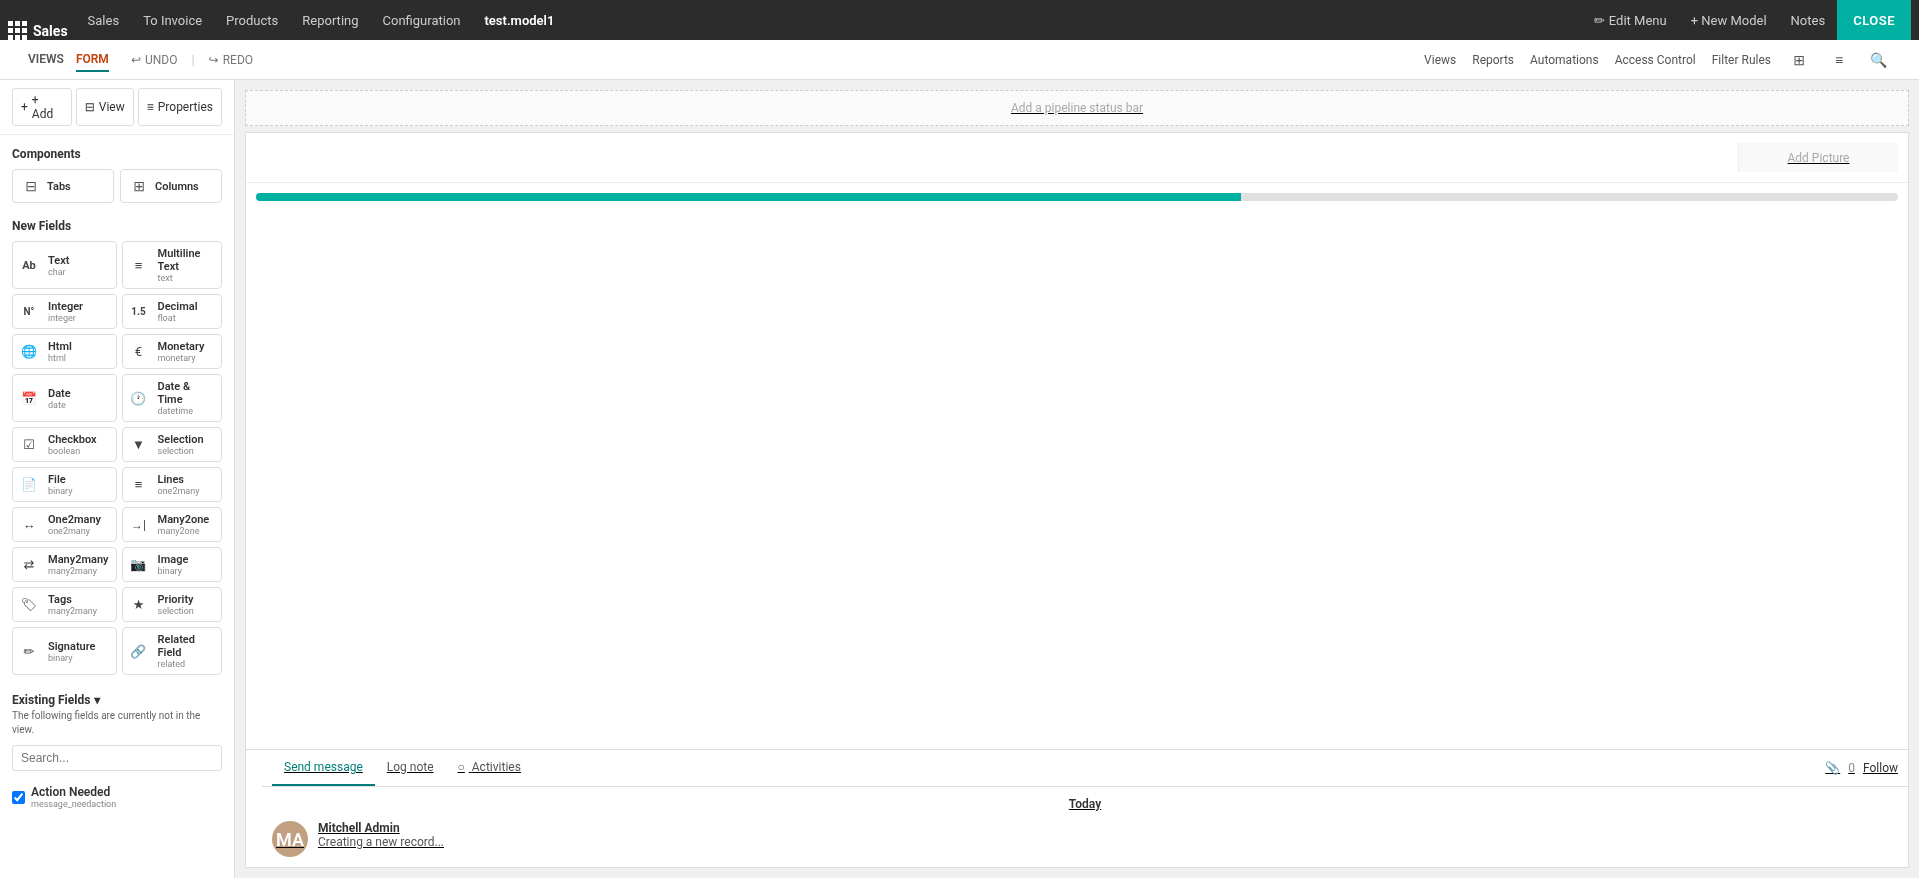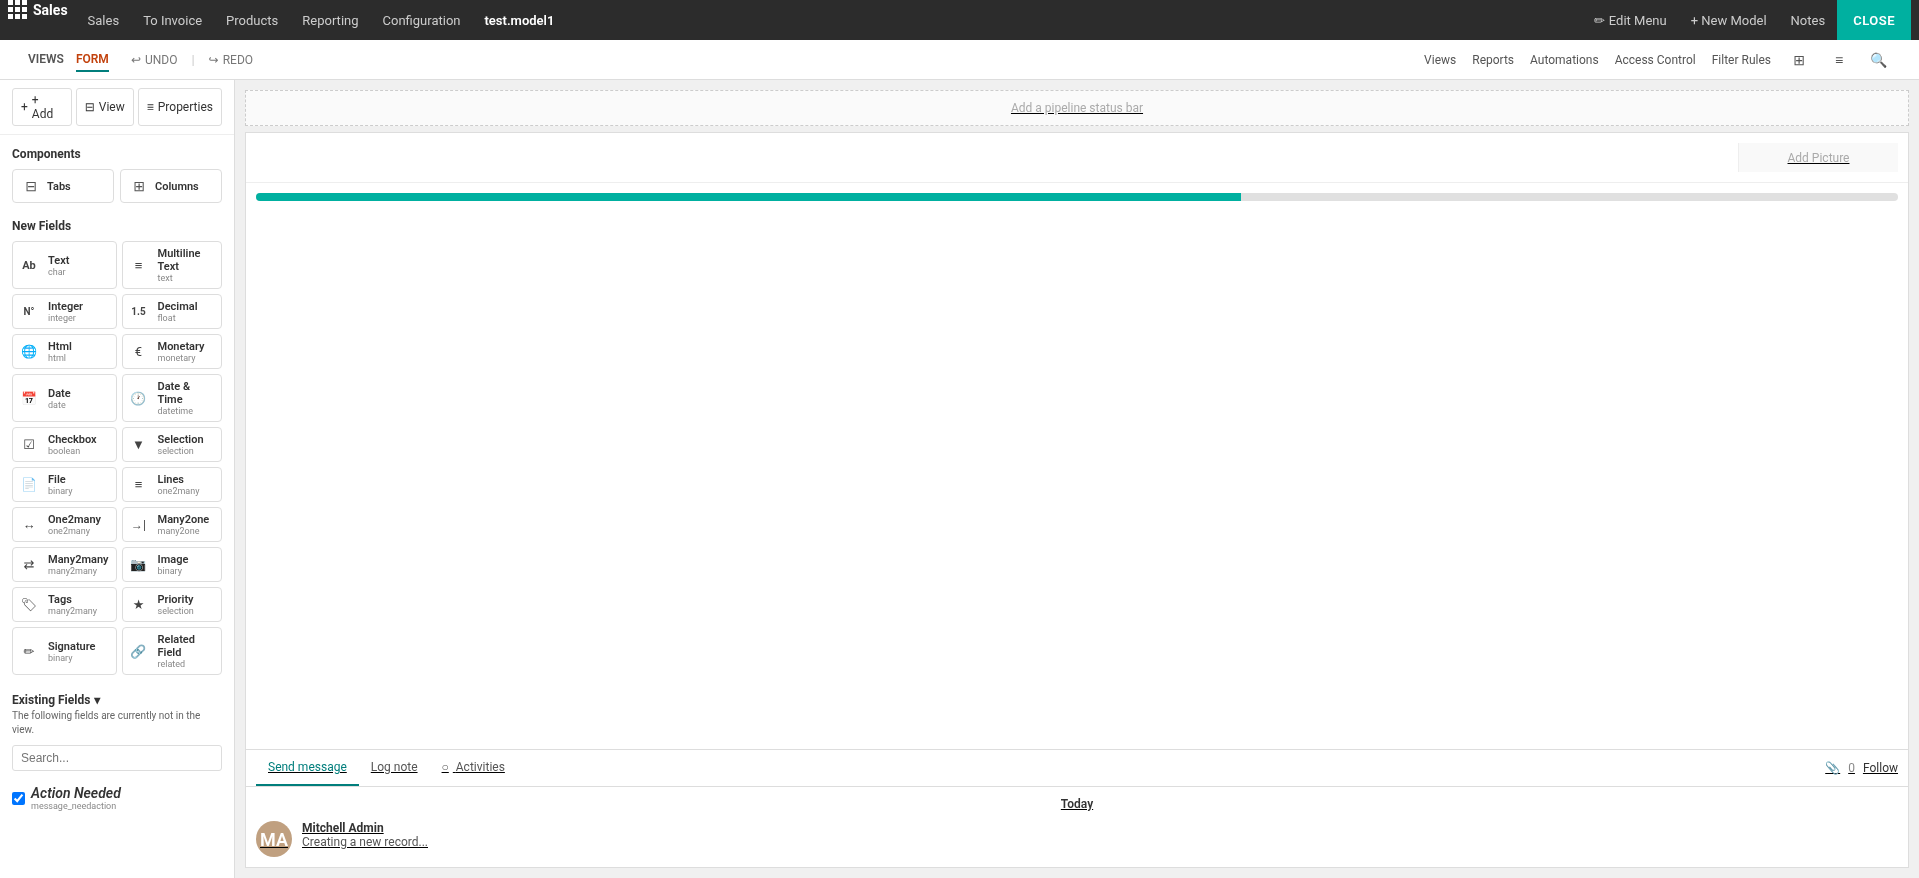--- a/index.html
+++ b/index.html
@@ -3,21 +3,21 @@
   <meta charset="utf-8">
   <style>
     * { box-sizing: border-box; margin: 0; padding: 0; }
     body { font-family: -apple-system, BlinkMacSystemFont, 'Segoe UI', Roboto, sans-serif; font-size: 13px; background: #f0f0f0; overflow: hidden; }
 
     
     .topbar {
       background: #2c2c2c;
       color: #fff;
       display: flex;
-      align-items: flex-start;
+      align-items: flex-end;
       height: 40px;
       padding: 0 8px;
       position: fixed;
       top: 0; left: 0; right: 0;
       z-index: 100;
     }
     .topbar-logo {
       display: flex;
       align-items: center;
       gap: 6px;
@@ -307,24 +307,23 @@
     }
     .existing-item {
       display: flex;
       align-items: center;
       gap: 6px;
       padding: 6px 12px;
       cursor: pointer;
     }
     .existing-item input[type=checkbox] { flex-shrink: 0; }
     .existing-item .info .label {
-      font-size: 14px;
+      font-size: 12px;
       font-weight: 600;
       color: #333;
-      font-style: italic;
     }
     .existing-item .info .sublabel {
       font-size: 9px;
       color: #888;
     }
 
     
     .main-content {
       flex: 1;
       overflow-y: auto;
@@ -400,20 +399,21 @@
       background: #00b0a0;
       width: 60%;
     }
 
     
     .chatter-area {
       margin: 0 10px 10px;
       background: #fff;
       border: 1px solid #ddd;
       border-top: none;
+      padding-left: 16px;
     }
     .chatter-tabs {
       display: flex;
       align-items: center;
       border-bottom: 1px solid #ddd;
       padding: 0 10px;
     }
     .chatter-tab {
       padding: 10px 12px;
       font-size: 12px;

